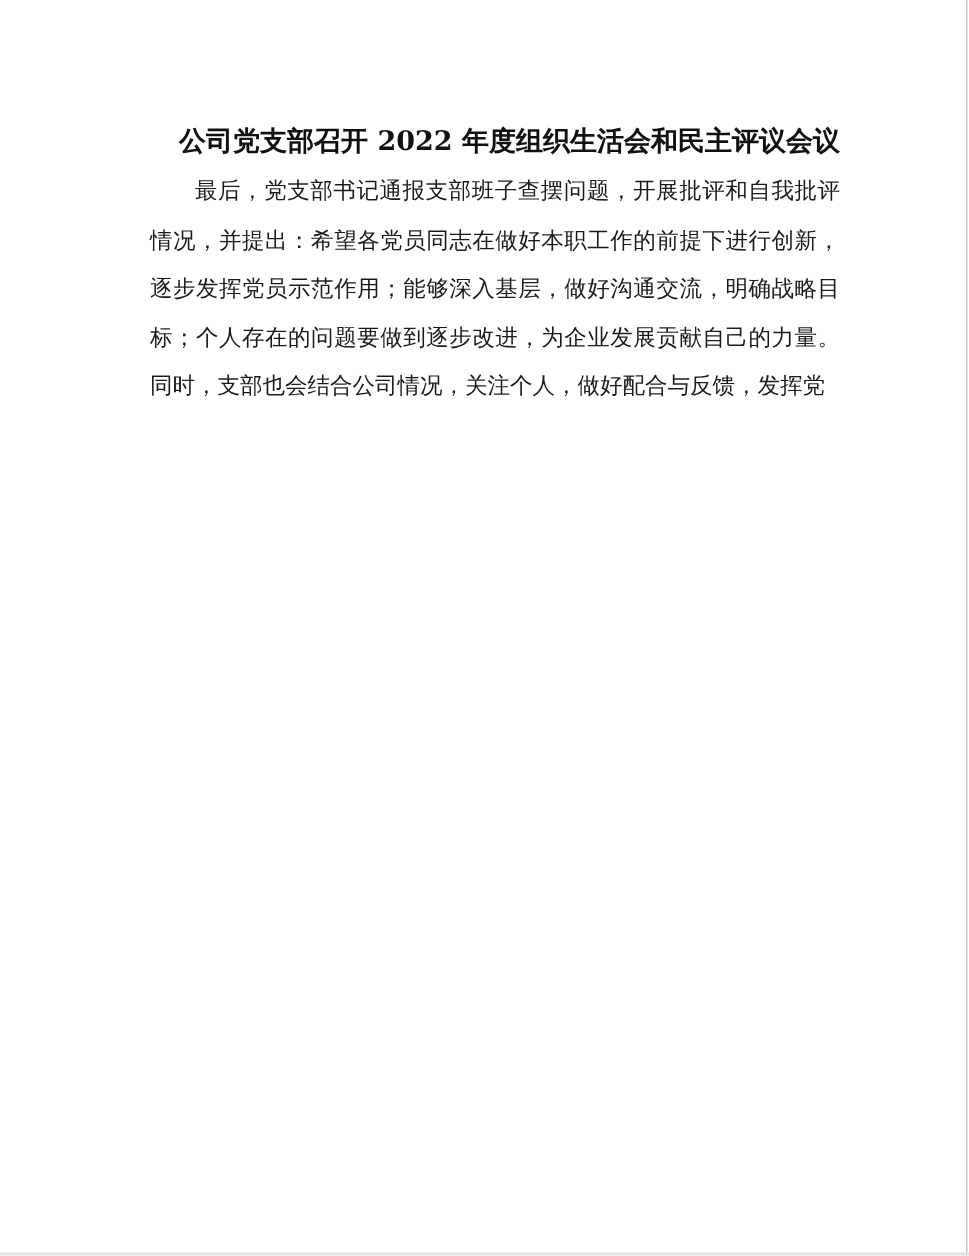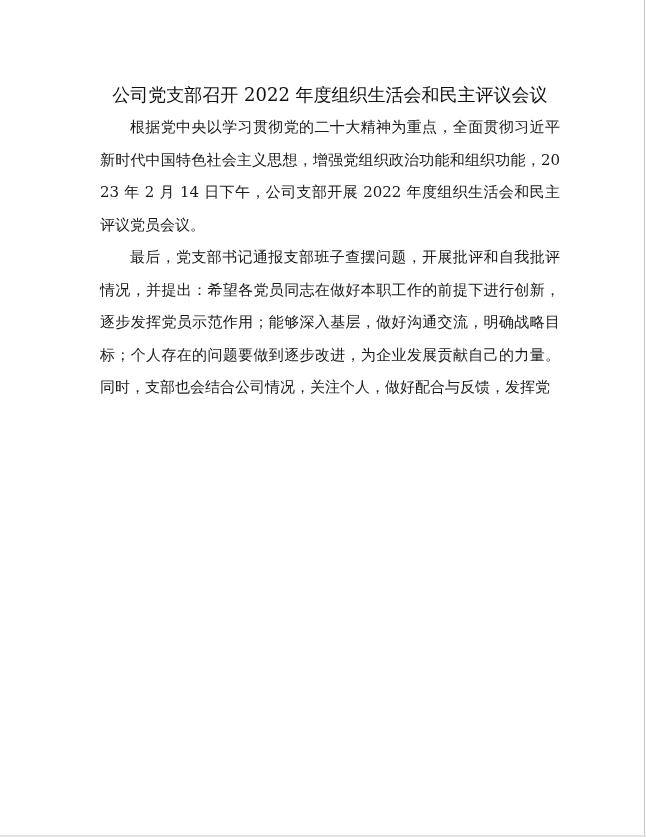--- a/index.html
+++ b/index.html
@@ -26,23 +26,23 @@
   .content {
     position: absolute;
     left: 100px;
     top: 78px;
     width: 460px;
     color: #1a1a1a;
   }
   .doc-title {
     margin: 0;
     font-size: 18px;
-    font-weight: normal;
+    font-weight: bold;
     line-height: 33px;
-    text-align: center;
+    text-align: right;
     color: #111111;
     white-space: nowrap;
   }
   .para {
     margin: 0;
     font-size: 15px;
     line-height: 32.5px;
     text-align: justify;
     text-justify: inter-character;
     text-indent: 30px;
@@ -66,18 +66,17 @@
     height: 2px;
     background: #e2e2e2;
   }
 </style>
 </head>
 <body>
 
 <div class="page">
   <div class="content">
     <h1 class="doc-title">公司党支部召开 2022 年度组织生活会和民主评议会议</h1>
-    <p class="para">根据党中央以学习贯彻党的二十大精神为重点，全面贯彻习近平新时代中国特色社会主义思想，增强党组织政治功能和组织功能，2023 年 2 月 14 日下午，公司支部开展 2022 年度组织生活会和民主评议党员会议。</p>
     <p class="para">最后，党支部书记通报支部班子查摆问题，开展批评和自我批评情况，并提出：希望各党员同志在做好本职工作的前提下进行创新，逐步发挥党员示范作用；能够深入基层，做好沟通交流，明确战略目标；个人存在的问题要做到逐步改进，为企业发展贡献自己的力量。同时，支部也会结合公司情况，关注个人，做好配合与反馈，发挥党</p>
   </div>
   <div class="page-right-edge"></div>
   <div class="page-bottom-edge"></div>
 </div>
 
 </body></html>

